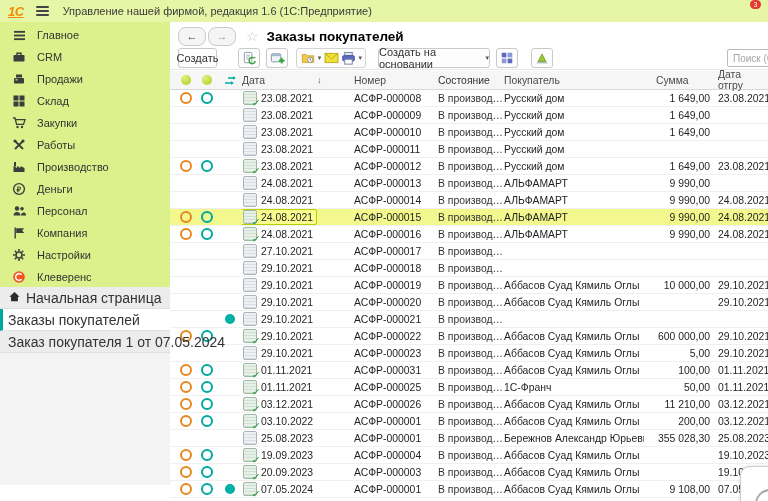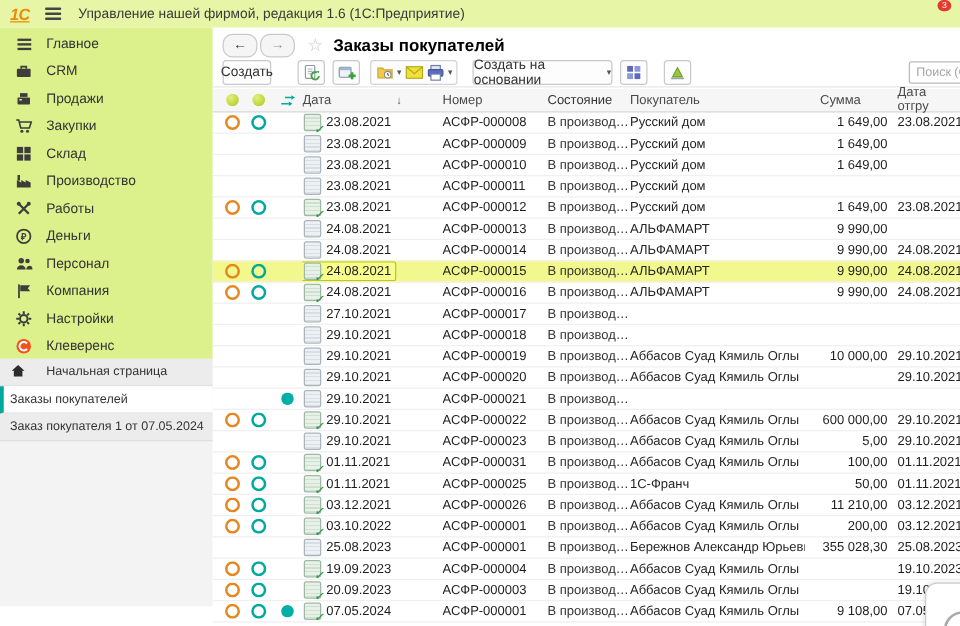--- a/index.html
+++ b/index.html
@@ -20,21 +20,21 @@
   .bell{position:absolute;left:739px;top:2px;width:17px;height:17px;border-radius:50%;background:#17b7a4;
         display:flex;align-items:center;justify-content:center;cursor:pointer;}
   .badge{position:absolute;left:750px;top:0;min-width:9px;height:9px;background:#e5392f;color:#fff;
          font-size:7px;line-height:9px;text-align:center;border-radius:5px;padding:0 1px;z-index:6;}
   .refresh{position:absolute;left:761px;top:2px;color:#17b7a4;font-size:14px;font-weight:bold;}
   
   .sidebar{position:absolute;left:0;top:22px;width:170px;bottom:16px;background:#f3f3f3;z-index:4;}
   .side-green{background:#dcf18b;height:265px;padding-top:2px;box-sizing:border-box;}
   .snav-item{height:22px;display:flex;align-items:center;padding-left:12px;gap:11px;font-size:11px;color:#333;cursor:pointer;}
   .snav-item .ic{width:14px;height:14px;display:inline-flex;align-items:center;justify-content:center;}
-  .sfoot-item{height:21px;display:flex;align-items:center;padding-left:8px;gap:16px;font-size:10px;color:#333;
+  .sfoot-item{height:21px;display:flex;align-items:center;padding-left:8px;gap:5px;font-size:14px;color:#333;
               background:#ececec;border-bottom:1px solid #dfdfdf;cursor:pointer;white-space:nowrap;}
   .sfoot-item.active{background:#fff;border-left:3px solid #00a99d;padding-left:5px;}
   
   .main{position:absolute;left:170px;top:22px;right:0;bottom:0;background:#fff;}
   .navrow{position:absolute;left:0;top:4px;height:20px;display:flex;align-items:center;}
   .navbtn{width:26px;height:17px;border:1px solid #c9c9c9;background:#f5f5f5;border-radius:8px;
           font-size:11px;color:#333;display:flex;align-items:center;justify-content:center;cursor:pointer;}
   .navbtn+.navbtn{margin-left:2px;color:#999;}
   .star{color:#c9c9c9;font-size:14px;margin:0 8px 0 10px;cursor:pointer;}
   .pagetitle{font-size:13.5px;font-weight:bold;color:#000;white-space:nowrap;}
@@ -142,56 +142,56 @@
             <rect x="4" y="2.5" width="6" height="3" fill="#3d3d3d"></rect>
             <rect x="2" y="6" width="10" height="5.5" rx="0.8" fill="#3d3d3d"></rect>
             <rect x="3.5" y="7.2" width="2" height="1.2" fill="#dcf18b"></rect>
           </svg>
         </span>
         <span>Продажи</span>
       </div>
       <div class="snav-item">
         <span class="ic">
           <svg width="14" height="14" viewBox="0 0 14 14">
-            <path d="M1 2h2l1.6 6.4h6.9L13 3.6H4" fill="none" stroke="#3d3d3d" stroke-width="1.3"></path>
-            <circle cx="5.5" cy="11" r="1.2" fill="#3d3d3d"></circle>
-            <circle cx="10" cy="11" r="1.2" fill="#3d3d3d"></circle>
-          </svg>
-        </span>
-        <span>Закупки</span>
-      </div>
-      <div class="snav-item">
-        <span class="ic">
-          <svg width="14" height="14" viewBox="0 0 14 14">
             <rect x="1.5" y="1.5" width="5" height="5" fill="#3d3d3d"></rect>
             <rect x="7.5" y="1.5" width="5" height="5" fill="#3d3d3d"></rect>
             <rect x="1.5" y="7.5" width="5" height="5" fill="#3d3d3d"></rect>
             <rect x="7.5" y="7.5" width="5" height="5" fill="#3d3d3d"></rect>
           </svg>
         </span>
         <span>Склад</span>
       </div>
       <div class="snav-item">
         <span class="ic">
           <svg width="14" height="14" viewBox="0 0 14 14">
-            <path d="M1.5 12V6l3.5 2V6l3.5 2V6l4 2v4z" fill="#3d3d3d"></path>
-            <rect x="2" y="2" width="2" height="4.5" fill="#3d3d3d"></rect>
-          </svg>
-        </span>
-        <span>Производство</span>
+            <path d="M1 2h2l1.6 6.4h6.9L13 3.6H4" fill="none" stroke="#3d3d3d" stroke-width="1.3"></path>
+            <circle cx="5.5" cy="11" r="1.2" fill="#3d3d3d"></circle>
+            <circle cx="10" cy="11" r="1.2" fill="#3d3d3d"></circle>
+          </svg>
+        </span>
+        <span>Закупки</span>
       </div>
       <div class="snav-item">
         <span class="ic">
           <svg width="14" height="14" viewBox="0 0 14 14">
             <path d="M3 11L11 3M3 3l8 8" stroke="#3d3d3d" stroke-width="1.8"></path>
             <circle cx="3" cy="3" r="1.6" fill="#3d3d3d"></circle>
             <circle cx="11" cy="3" r="1.6" fill="#3d3d3d"></circle>
           </svg>
         </span>
         <span>Работы</span>
+      </div>
+      <div class="snav-item">
+        <span class="ic">
+          <svg width="14" height="14" viewBox="0 0 14 14">
+            <path d="M1.5 12V6l3.5 2V6l3.5 2V6l4 2v4z" fill="#3d3d3d"></path>
+            <rect x="2" y="2" width="2" height="4.5" fill="#3d3d3d"></rect>
+          </svg>
+        </span>
+        <span>Производство</span>
       </div>
       <div class="snav-item">
         <span class="ic">
           <svg width="14" height="14" viewBox="0 0 14 14">
             <circle cx="7" cy="7" r="5.4" fill="none" stroke="#3d3d3d" stroke-width="1.4"></circle>
             <text x="7" y="9.7" font-size="7.5" text-anchor="middle" fill="#3d3d3d" font-weight="bold">₽</text>
           </svg>
         </span>
         <span>Деньги</span>
       </div>

